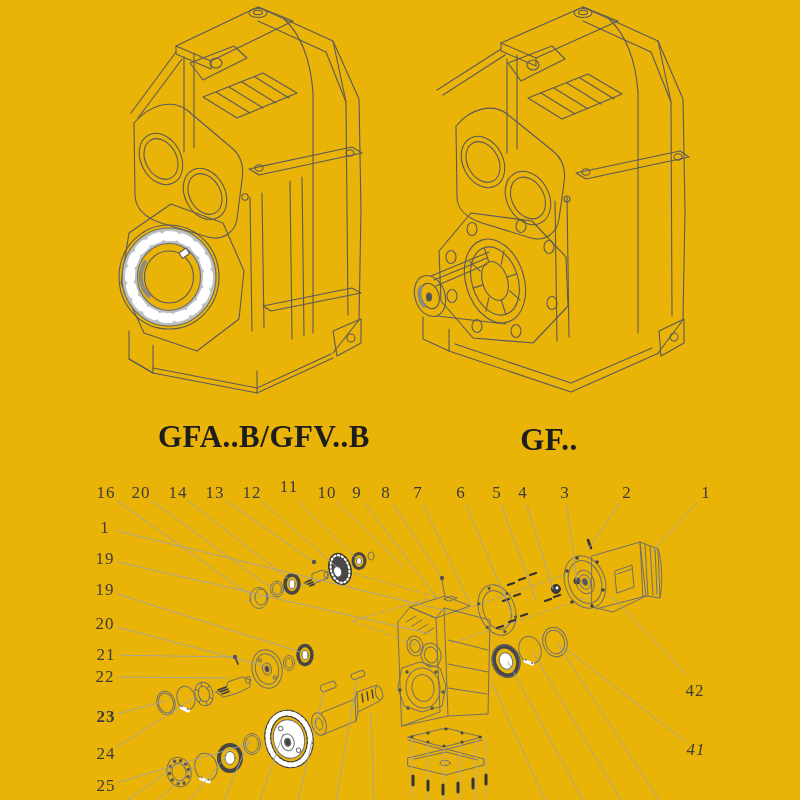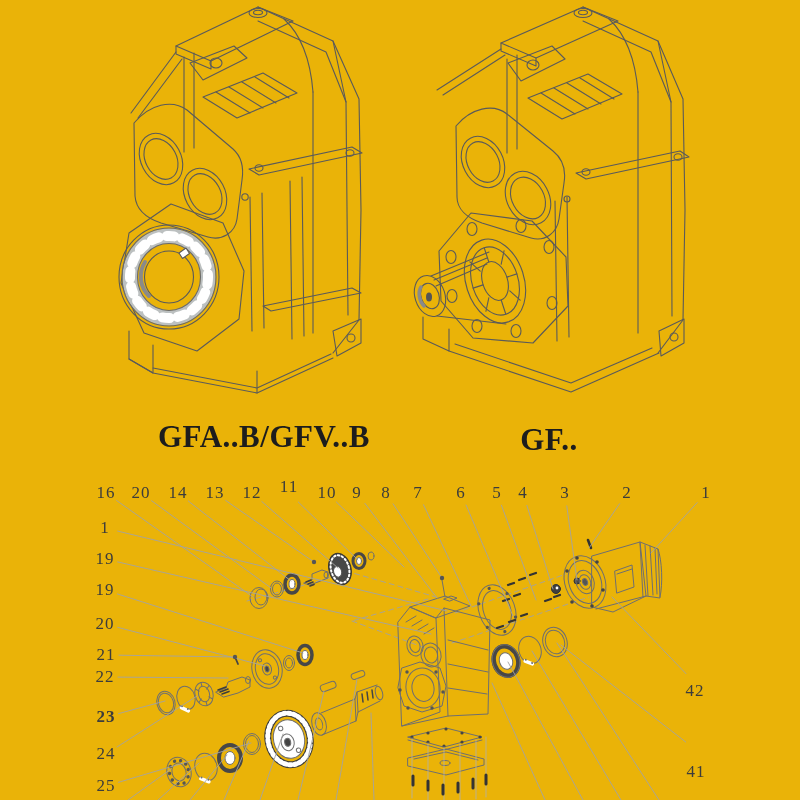--- a/index.html
+++ b/index.html
@@ -517,16 +517,16 @@
       <span class="callout" style="left: 105px; top: 528px;">1</span>
       <span class="callout" style="left: 105px; top: 559px;">19</span>
       <span class="callout" style="left: 105px; top: 590px;">19</span>
       <span class="callout" style="left: 105px; top: 624px;">20</span>
       <span class="callout" style="left: 106px; top: 655px;">21</span>
       <span class="callout" style="left: 105px; top: 677px;">22</span>
       <span class="callout" style="left: 106px; top: 717px; font-weight: bold;">23</span>
       <span class="callout" style="left: 106px; top: 754px;">24</span>
       <span class="callout" style="left: 106px; top: 786px;">25</span>
       <span class="callout" style="left: 695px; top: 683px; margin-top: 8px;">42</span>
-      <span class="callout" style="left: 696px; top: 772px;">41</span>
+      <span class="callout" style="left: 696px; top: 750px; font-style: italic;">41</span>
     </div>
 
 </div>
 
 </body></html>

